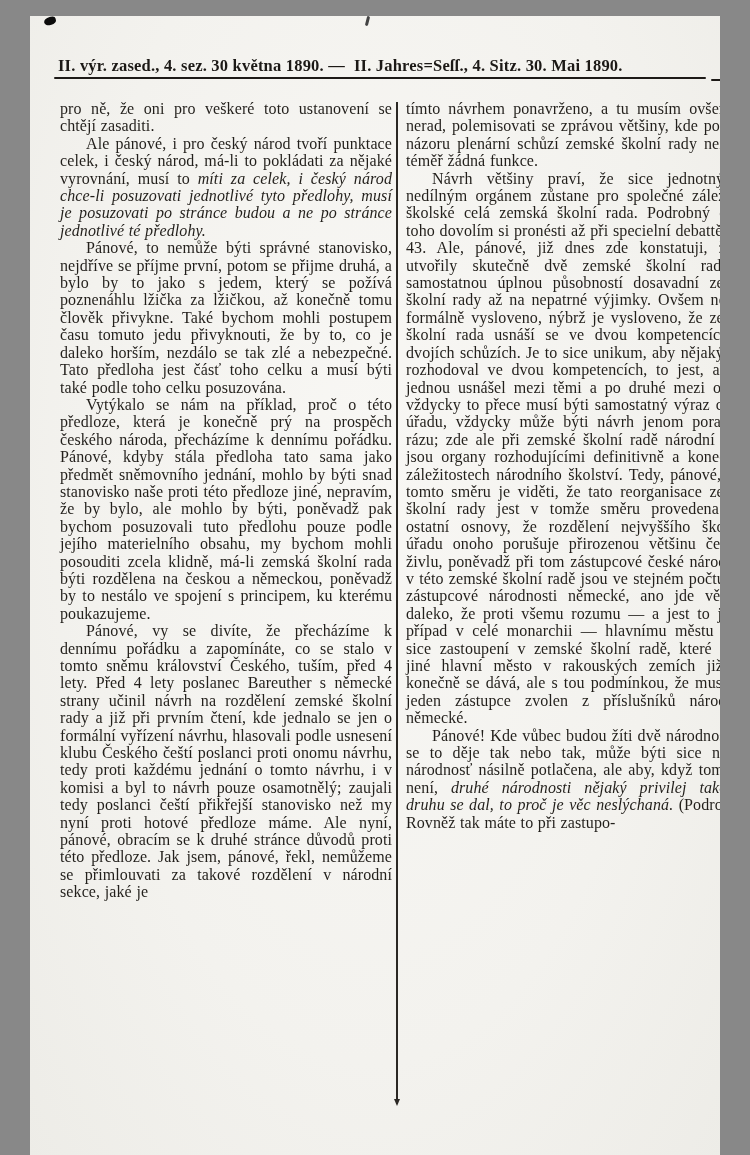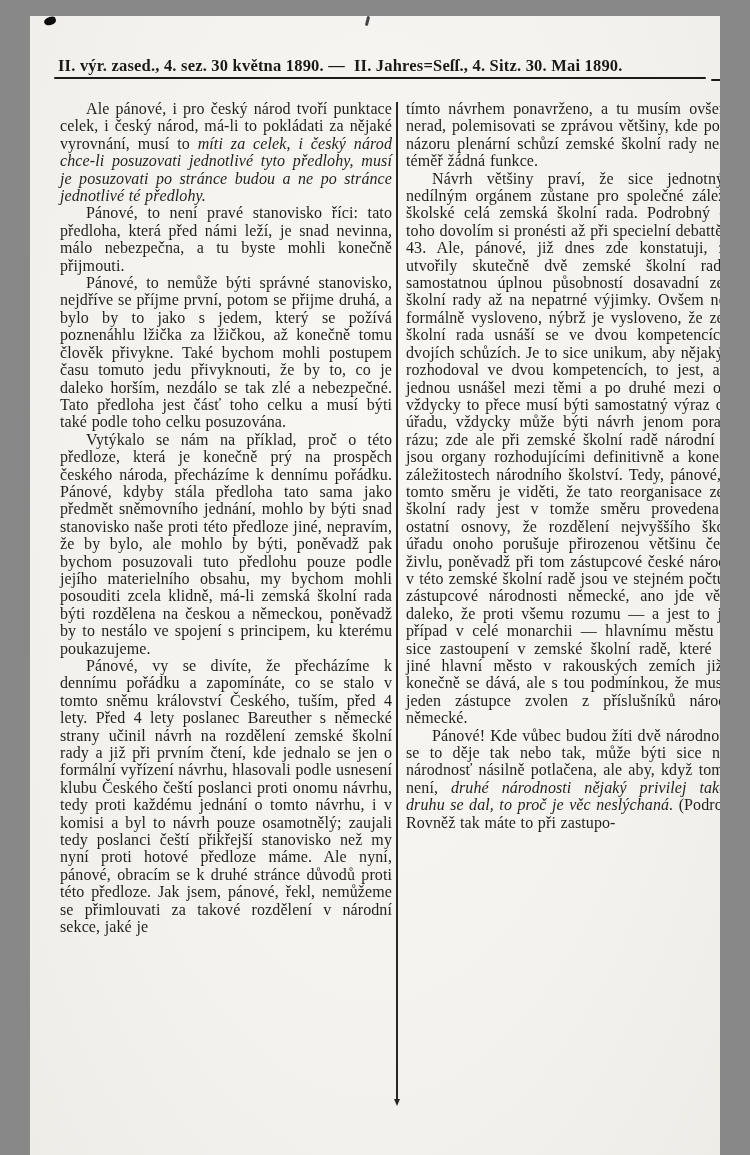--- a/index.html
+++ b/index.html
@@ -49,22 +49,22 @@
 
   <div class="header">
     <span class="hdr-cz">II. výr. zased., 4. sez. 30 května 1890. —</span>
     <span class="hdr-de">II. Jahres=Seſſ., 4. Sitz. 30. Mai 1890.</span>
 
   </div>
   <div class="rule-main"></div>
   <div class="rule-page"></div>
 
   <div class="col col-left" id="col-left">
+      <p class="para noindent"><span>pro ně, že oni pro veškeré toto ustanovení se chtějí zasaditi.</span></p>
       <p class="para"><span>Ale pánové, i pro český národ tvoří punktace celek, i český národ, má-li to pokládati za nějaké vyrovnání, musí to </span><span class="em">míti za celek, i český národ chce-li posuzovati jednotlivé tyto předlohy, musí je posuzovati po stránce budou a ne po stránce jednotlivé té předlohy.</span></p>
-      <p class="para"><span>Pánové, to není pravé stanovisko říci: tato předloha, která před námi leží, je snad nevinna, málo nebezpečna, a tu byste mohli konečně přijmouti.</span></p>
       <p class="para"><span>Pánové, to nemůže býti správné stanovisko, nejdříve se příjme první, potom se přijme druhá, a bylo by to jako s jedem, který se požívá poznenáhlu lžička za lžičkou, až konečně tomu člověk přivykne. Také bychom mohli postupem času tomuto jedu přivyknouti, že by to, co je daleko horším, nezdálo se tak zlé a nebezpečné. Tato předloha jest čásť toho celku a musí býti také podle toho celku posuzována.</span></p>
       <p class="para"><span>Vytýkalo se nám na příklad, proč o této předloze, která je konečně prý na prospěch českého národa, přecházíme k dennímu pořádku. Pánové, kdyby stála předloha tato sama jako předmět sněmovního jednání, mohlo by býti snad stanovisko naše proti této předloze jiné, nepravím, že by bylo, ale mohlo by býti, poněvadž pak bychom posuzovali tuto předlohu pouze podle jejího materielního obsahu, my bychom mohli posouditi zcela klidně, má-li zemská školní rada býti rozdělena na českou a německou, poněvadž by to nestálo ve spojení s principem, ku kterému poukazujeme.</span></p>
       <p class="para"><span>Pánové, vy se divíte, že přecházíme k dennímu pořádku a zapomínáte, co se stalo v tomto sněmu království Českého, tuším, před 4 lety. Před 4 lety poslanec Bareuther s německé strany učinil návrh na rozdělení zemské školní rady a již při prvním čtení, kde jednalo se jen o formální vyřízení návrhu, hlasovali podle usnesení klubu Českého čeští poslanci proti onomu návrhu, tedy proti každému jednání o tomto návrhu, i v komisi a byl to návrh pouze osamotnělý; zaujali tedy poslanci čeští přikřejší stanovisko než my nyní proti hotové předloze máme. Ale nyní, pánové, obracím se k druhé stránce důvodů proti této předloze. Jak jsem, pánové, řekl, nemůžeme se přimlouvati za takové rozdělení v národní sekce, jaké je</span></p>
     </div>
   <div class="divider"></div>
   <div class="divider-tip"></div>
   <div class="col col-right" id="col-right">
       <p class="para noindent"><span>tímto návrhem ponavrženo, a tu musím ovšem, ač nerad, polemisovati se zprávou většiny, kde po mém názoru plenární schůzí zemské školní rady nezbývá téměř žádná funkce.</span></p>
       <p class="para"><span>Návrh většiny praví, že sice jednotným a nedílným orgánem zůstane pro společné záležitosti školské celá zemská školní rada. Podrobný důkaz toho dovolím si pronésti až při specielní debattě při § 43. Ale, pánové, již dnes zde konstatuji, že se utvořily skutečně dvě zemské školní rady se samostatnou úplnou působností dosavadní zemské školní rady až na nepatrné výjimky. Ovšem není to formálně vysloveno, nýbrž je vysloveno, že zemská školní rada usnáší se ve dvou kompetencích, ve dvojích schůzích. Je to sice unikum, aby nějaký úřad rozhodoval ve dvou kompetencích, to jest, aby se jednou usnášel mezi těmi a po druhé mezi oněmi; vždycky to přece musí býti samostatný výraz celého úřadu, vždycky může býti návrh jenom poradního rázu; zde ale při zemské školní radě národní sekce jsou organy rozhodujícími definitivně a konečné v záležitostech národního školství. Tedy, pánové, již v tomto směru je viděti, že tato reorganisace zemské školní rady jest v tomže směru provedena jako ostatní osnovy, že rozdělení nejvyššího školního úřadu onoho porušuje přirozenou většinu českého živlu, poněvadž při tom zástupcové české národnosti v této zemské školní radě jsou ve stejném počtu jako zástupcové národnosti německé, ano jde věc tak daleko, že proti všemu rozumu — a jest to jediný případ v celé monarchii — hlavnímu městu Praze sice zastoupení v zemské školní radě, které každé jiné hlavní město v rakouských zemích již má, konečně se dává, ale s tou podmínkou, že musí býti jeden zástupce zvolen z příslušníků národnosti německé.</span></p>
       <p class="para"><span>Pánové! Kde vůbec budou žíti dvě národnosti, ať se to děje tak nebo tak, může býti sice nestálo národnosť násilně potlačena, ale aby, když tomu tak není, </span><span class="em">druhé národnosti nějaký privilej takového druhu se dal, to proč je věc neslýchaná.</span><span> (Podrobný!) Rovněž tak máte to při zastupo-</span></p>

